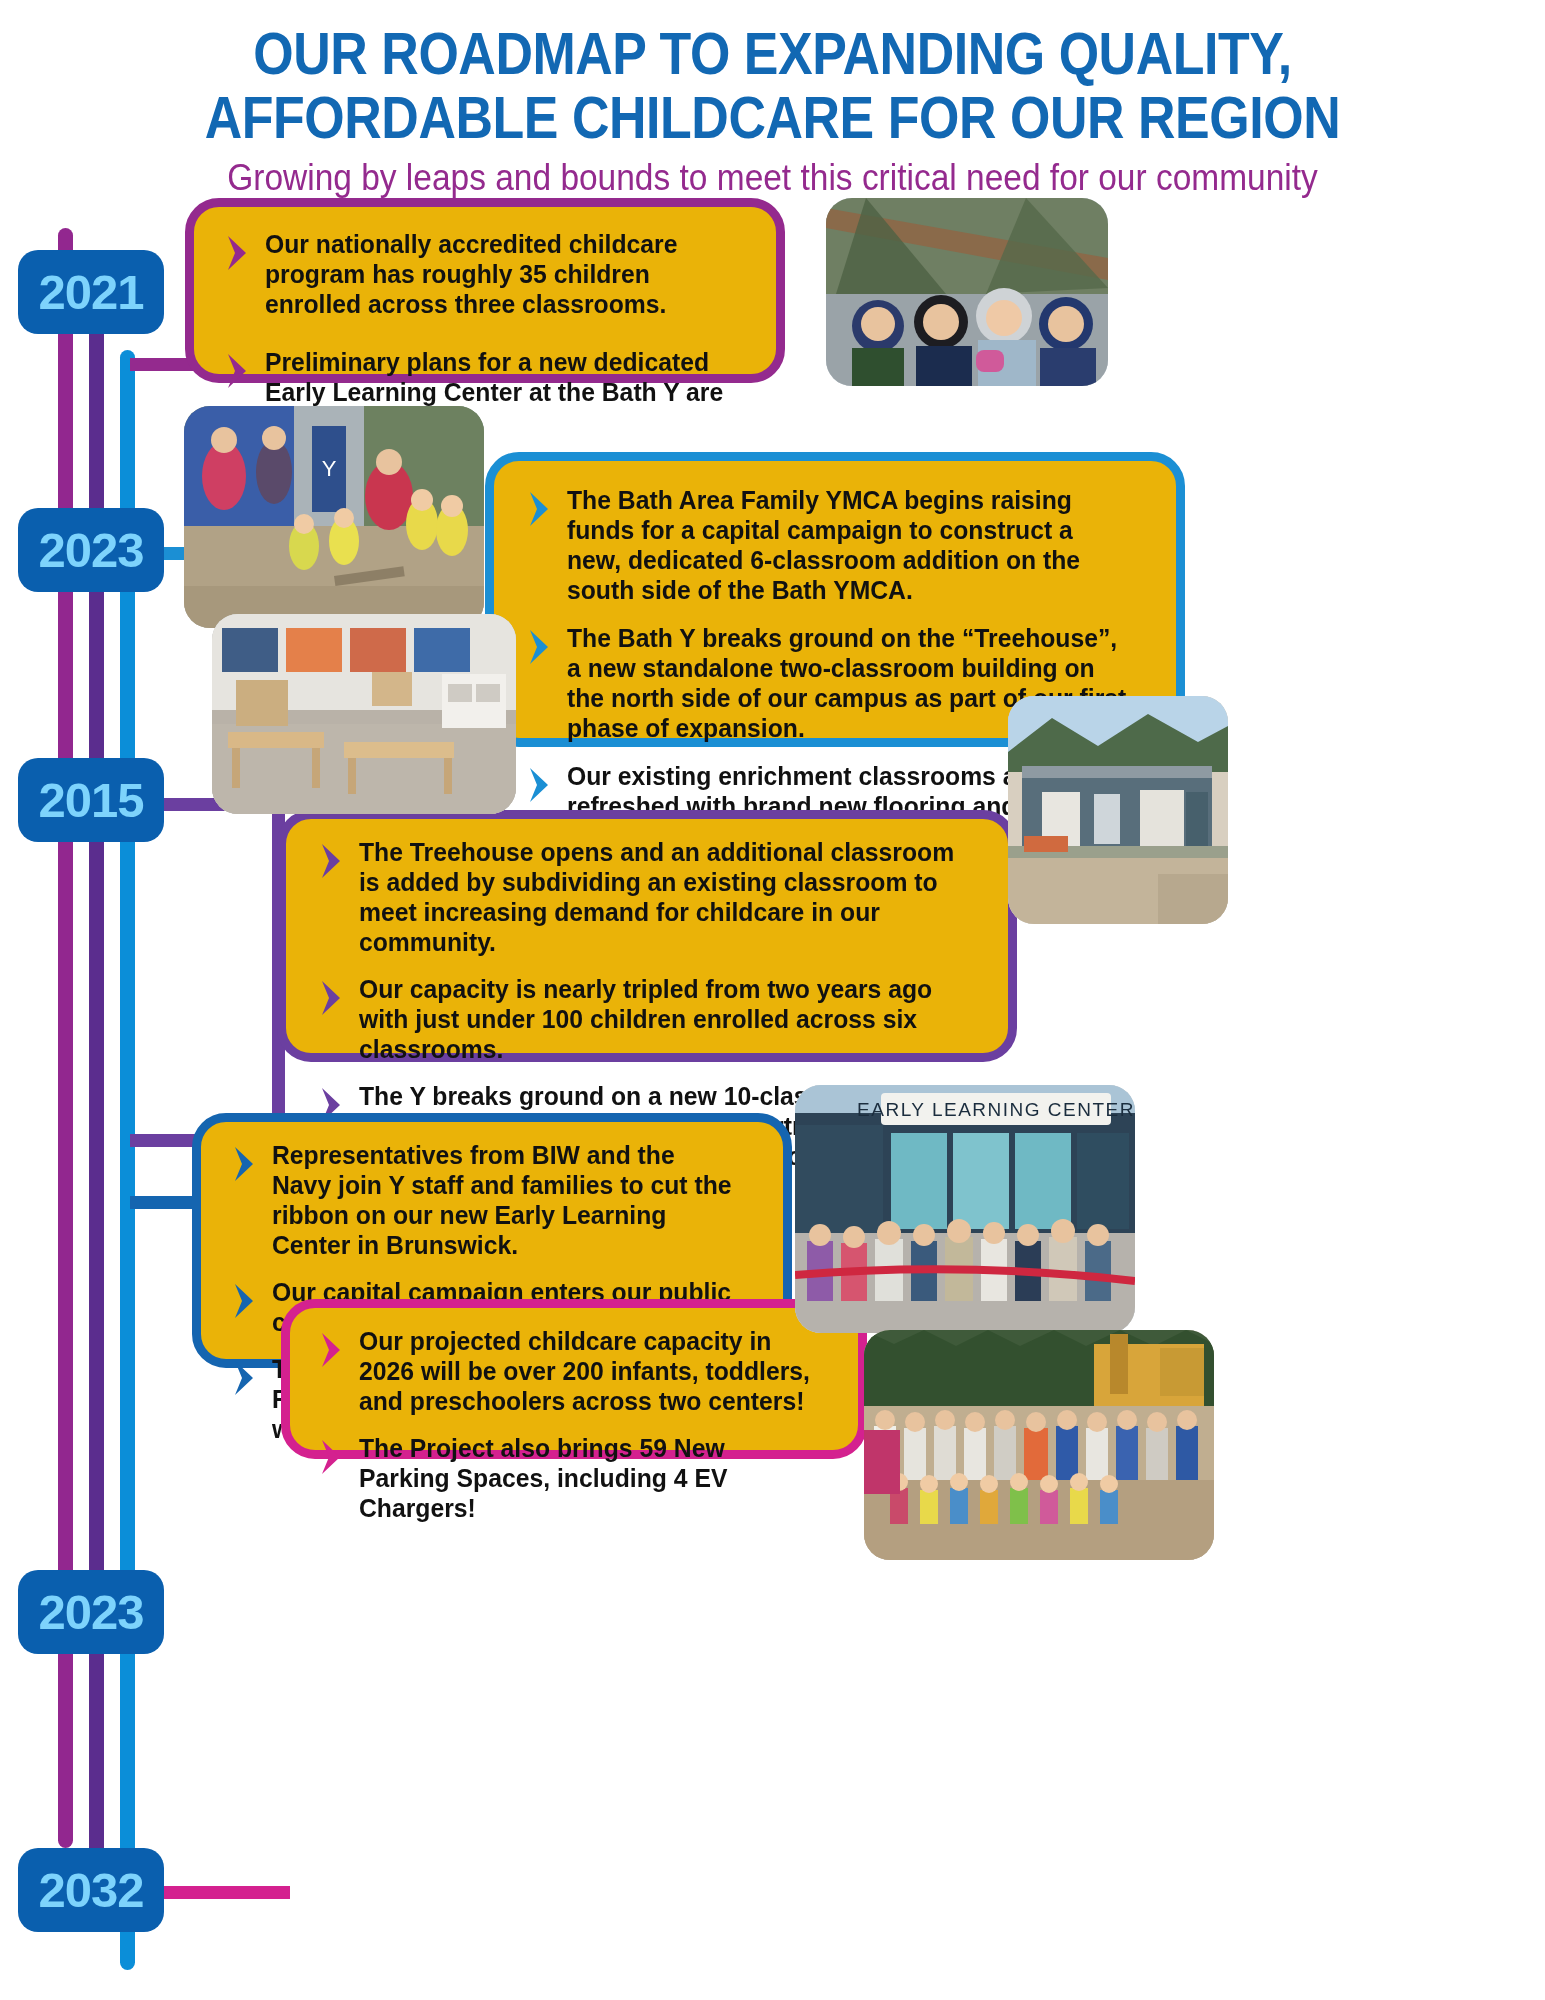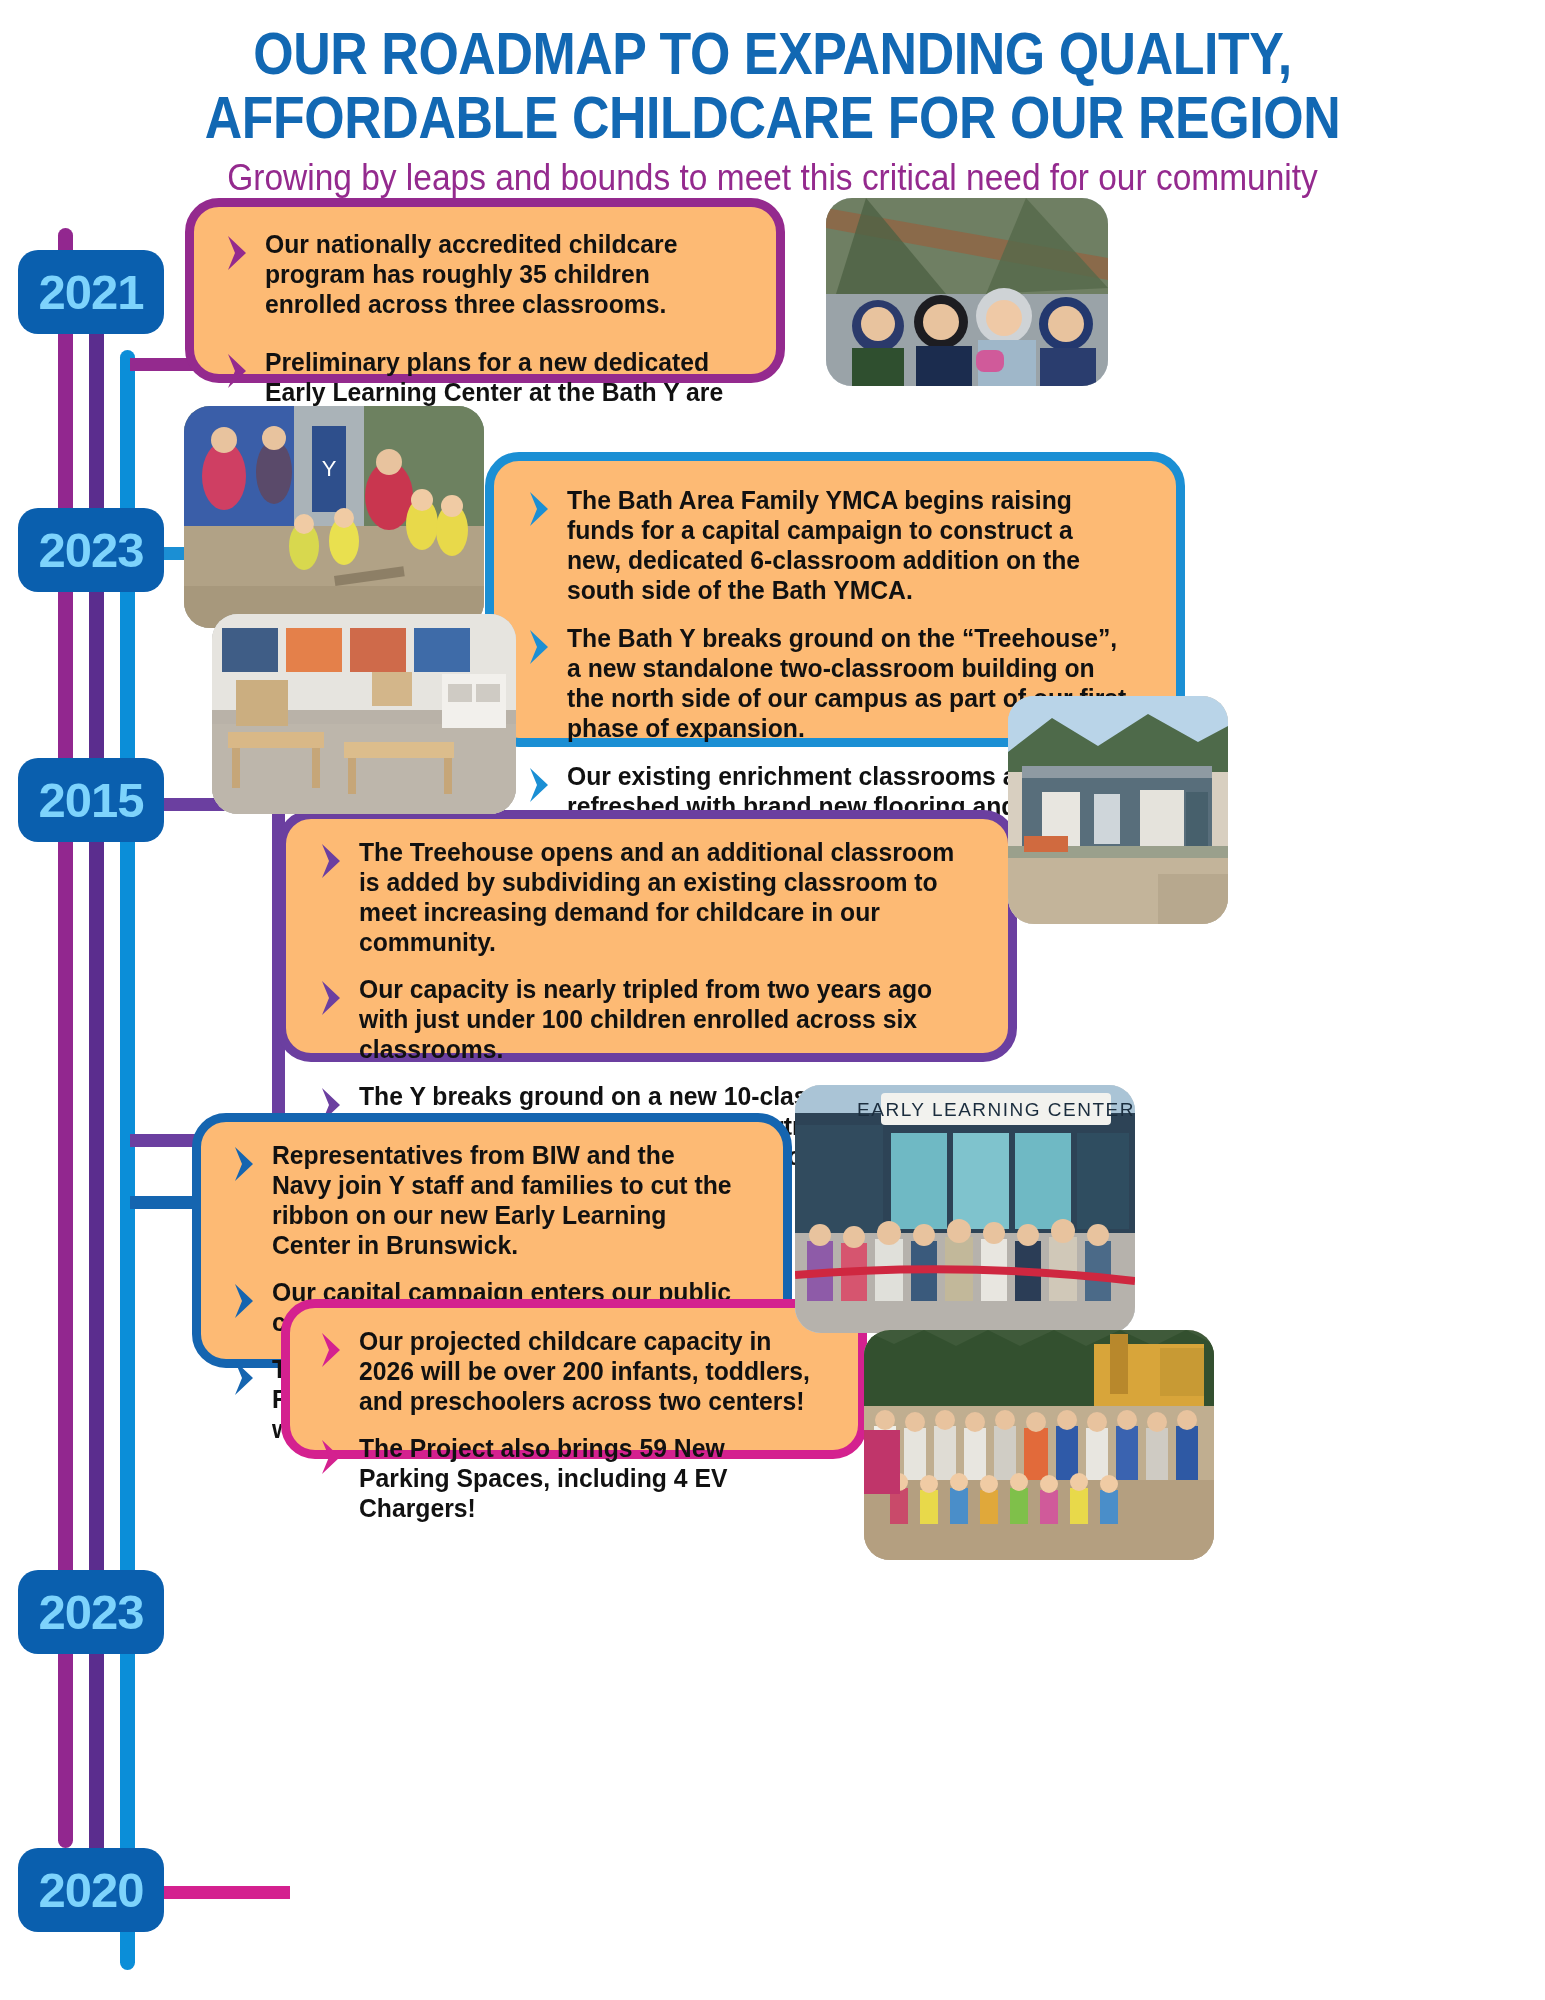--- a/index.html
+++ b/index.html
@@ -36,21 +36,21 @@
     font-size:49px; font-weight:bold; letter-spacing:-1px; z-index:6;
     font-family:"Liberation Sans Narrow","Liberation Sans", sans-serif;
   }
 
   
   .connector { position:absolute; height:13px; z-index:2; }
 
   
   .box {
     position:absolute; border-style:solid; border-width:9px;
-    border-radius:34px; background:#fdba74; z-index:3;
+    border-radius:34px; background:#eab308; z-index:3;
   }
   .bullets { position:absolute; }
   .bullet { display:flex; align-items:flex-start; margin-bottom:17px; }
   .bullet:last-child { margin-bottom:0; }
   .chev { flex:0 0 auto; width:30px; margin-right:13px; margin-top:4px; }
   .chev svg { display:block; }
   .btext {
     font-size:25.5px; line-height:30px; color:#111111; font-weight:600;
     font-family:"Liberation Sans Narrow","Liberation Sans", sans-serif;
     transform:scaleX(0.97); transform-origin:left center;
@@ -333,21 +333,21 @@
         <circle cx="268" cy="146" r="12" fill="#e8c39e"></circle>
       <rect x="290" y="156" width="26" height="60" fill="#4b6a88"></rect>
         <circle cx="303" cy="150" r="11" fill="#e8c39e"></circle>
     </g>
     <path d="M0 190 Q170 176 340 196" stroke="#cf2740" stroke-width="8" fill="none"></path>
   </svg>
 </div>
 
 <div class="connector" style="left:130px;top:1886px;width:160px;background:#d4218f;"></div>
 <div class="year-badge" style="top:1848px;">
-  <span>2020</span>
+  <span>2032</span>
 </div>
 
 <div class="box" id="box-2026" style="left:281px;top:1299px;width:586px;height:160px;border-color:#d4218f;padding-left:28px;">
   <div class="bullets" style="left:26px;top:18px;width:512px;">
     <div class="bullet">
       <span class="chev">
         <svg viewBox="0 0 30 40" width="30" height="40">
             <path d="M6 3 L24 20 L6 37 L13 20 Z" fill="#d4218f"></path>
           </svg>
       </span>

